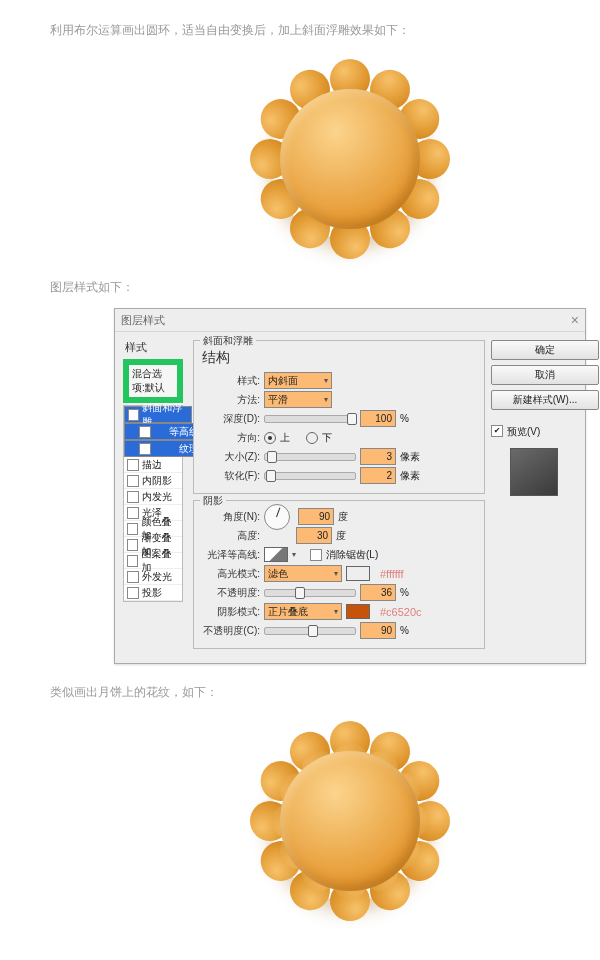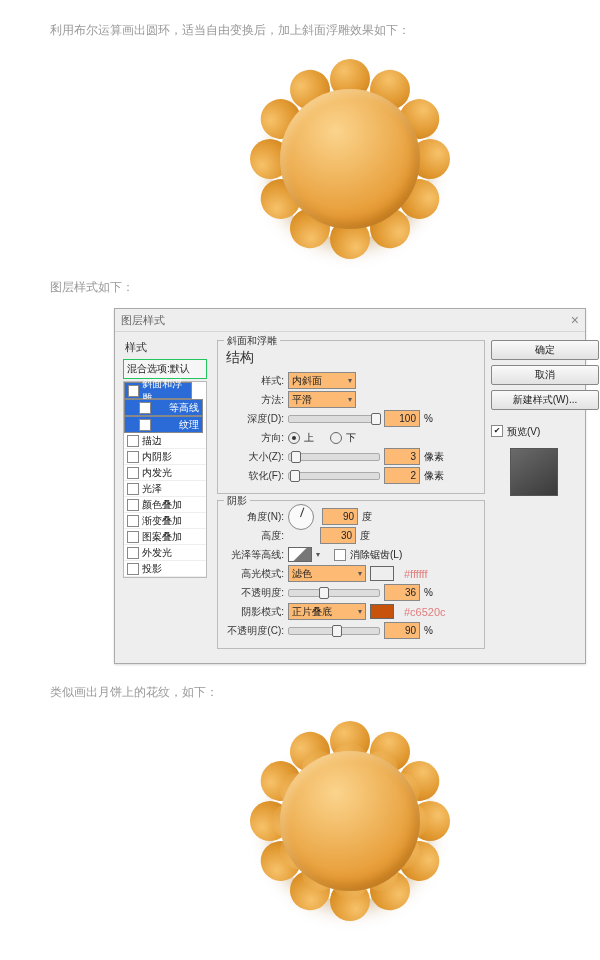--- a/index.html
+++ b/index.html
@@ -16,23 +16,23 @@
   .ring{position:absolute;left:20px;top:20px;width:160px;height:160px;border-radius:50%;
     box-shadow:0 10px 18px rgba(150,90,10,.35)}
   .scallop{position:absolute;width:36px;height:36px;border-radius:50%;
     background:radial-gradient(circle at 35% 30%,#f4bc63,#d68d25);left:82px;top:22px;transform-origin:18px 78px;opacity:.7}
 
   
   .dlg{border:1px solid #aaa;background:#eee;width:470px;margin:10px auto 20px;box-shadow:0 1px 2px rgba(0,0,0,.15);font-size:11px;color:#222}
   .titlebar{display:flex;justify-content:space-between;align-items:center;height:22px;padding:0 6px;background:#eee;border-bottom:1px solid #d5d5d5;color:#666}
   .close{font-size:14px;color:#888}
   .body{display:flex;padding:8px}
-  .side{width:84px}
+  .side{width:60px}
   .side-title{font-size:11px;margin:0 0 4px 2px;color:#333}
-  .defaults{border:1px solid #22c55e;background:#f6f6f6;padding:2px 3px;margin-bottom:2px;font-size:10px}
+  .defaults{border:6px solid #22c55e;background:#f6f6f6;padding:2px 3px;margin-bottom:2px;font-size:10px}
   .items{border:1px solid #bbb;background:#fff}
   .item{display:flex;align-items:center;gap:3px;height:15px;padding:0 3px;font-size:10px;border-bottom:1px solid #eee}
   .item.sel{background:#2a6bd8;color:#fff}
   .item.sub{padding-left:14px}
   .cb{width:10px;height:10px;border:1px solid #888;background:#fff;display:inline-flex;align-items:center;justify-content:center;font-size:8px}
   .cb.ck::after{content:"✔";font-size:8px;line-height:1}
 
   .mid{flex:1;padding:0 6px 0 10px}
   .group{border:1px solid #bbb;padding:6px 8px 8px;margin-bottom:6px;position:relative;background:#eee}
   .group>.legend{position:absolute;top:-7px;left:6px;background:#eee;padding:0 3px;font-size:10px;color:#333}

